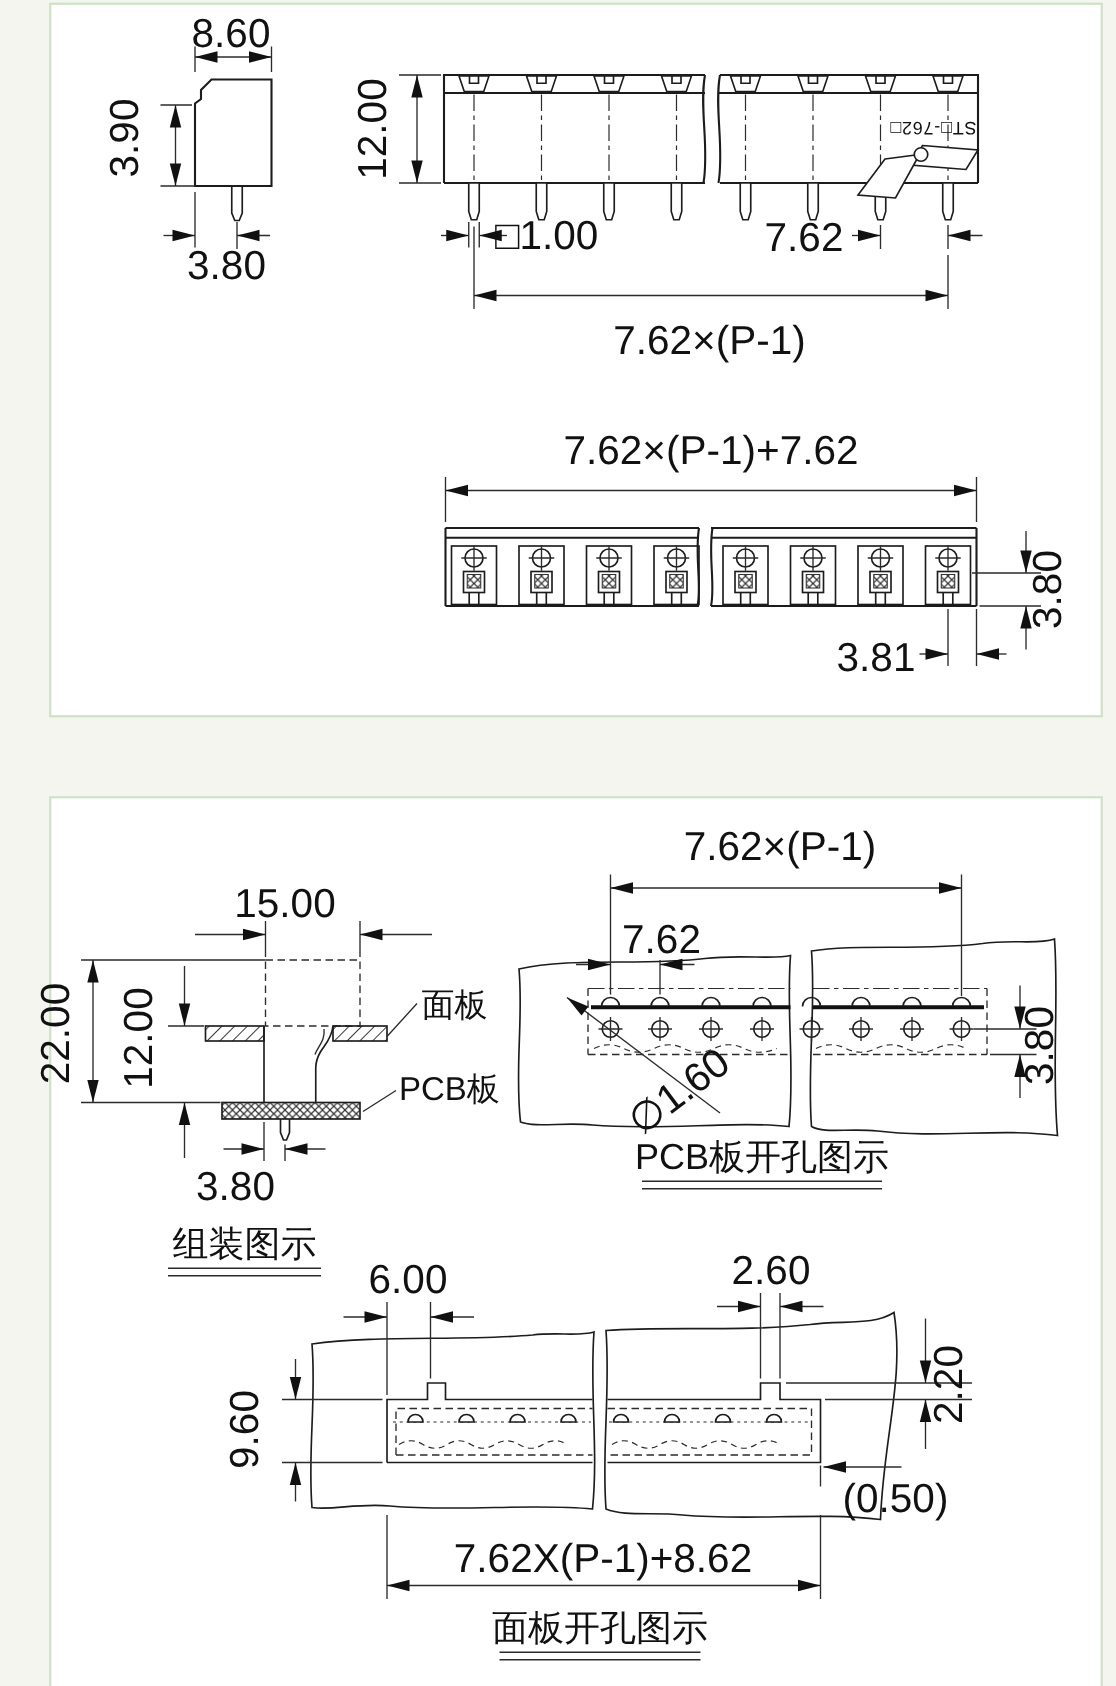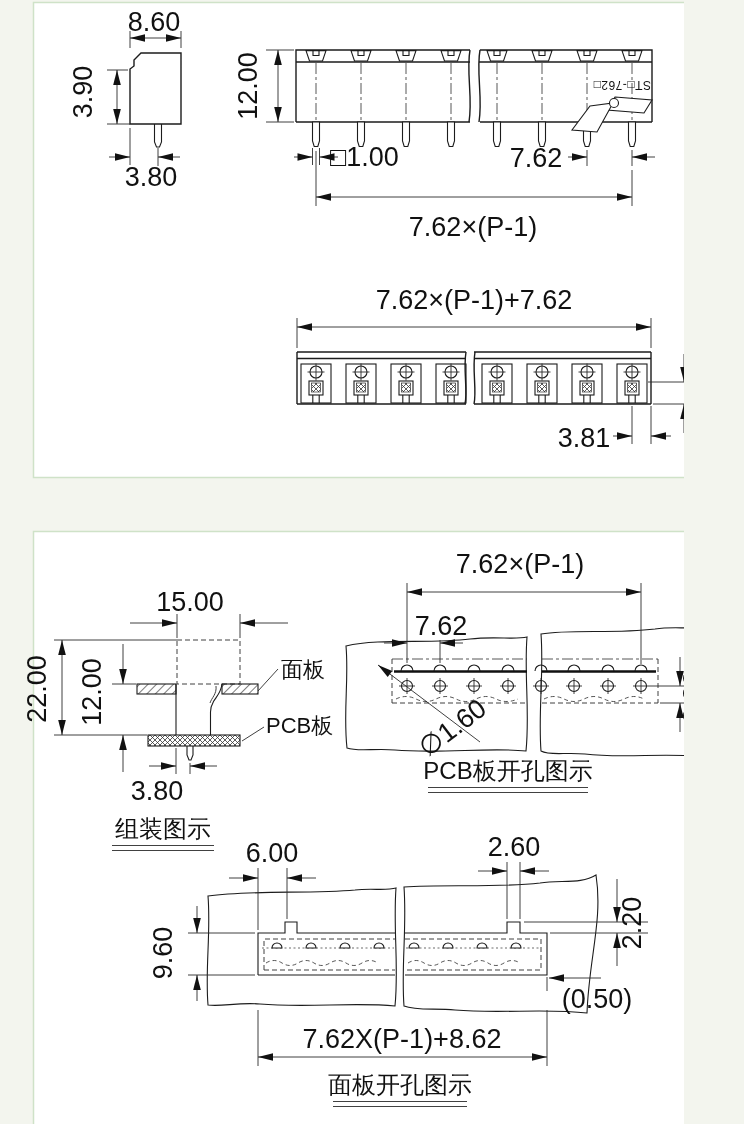--- a/index.html
+++ b/index.html
@@ -1,17 +1,17 @@
 <!DOCTYPE html>
 <html><head>
 <meta charset="utf-8">
 <style>
   html,body{margin:0;padding:0;}
   body{background:#f3f5ee;font-family:"Liberation Sans","DejaVu Sans",sans-serif;}
-  .stage{position:relative;width:684px;height:1124px;overflow:hidden;}
+  .stage{position:relative;width:744px;height:1124px;overflow:hidden;}
   svg{display:block;}
   .ol{stroke:#1c1c1c;stroke-width:1.4;fill:none;stroke-linejoin:miter;stroke-linecap:butt;}
   .ol2{stroke:#1c1c1c;stroke-width:1.1;fill:none;}
   .thk{stroke:#111;stroke-width:2.6;fill:none;}
   .tl{stroke:#2b2b2b;stroke-width:0.9;fill:none;}
   .cl{stroke:#2b2b2b;stroke-width:0.8;fill:none;stroke-dasharray:11 3 3 3;}
   .dl{stroke:#2b2b2b;stroke-width:0.9;fill:none;stroke-dasharray:5 3;}
   .dt{stroke:#2b2b2b;stroke-width:0.7;fill:none;stroke-dasharray:2 2.5;}
   .wv{stroke:#2b2b2b;stroke-width:0.8;fill:none;stroke-dasharray:4 3;}
   .whitefill{fill:#ffffff;}

